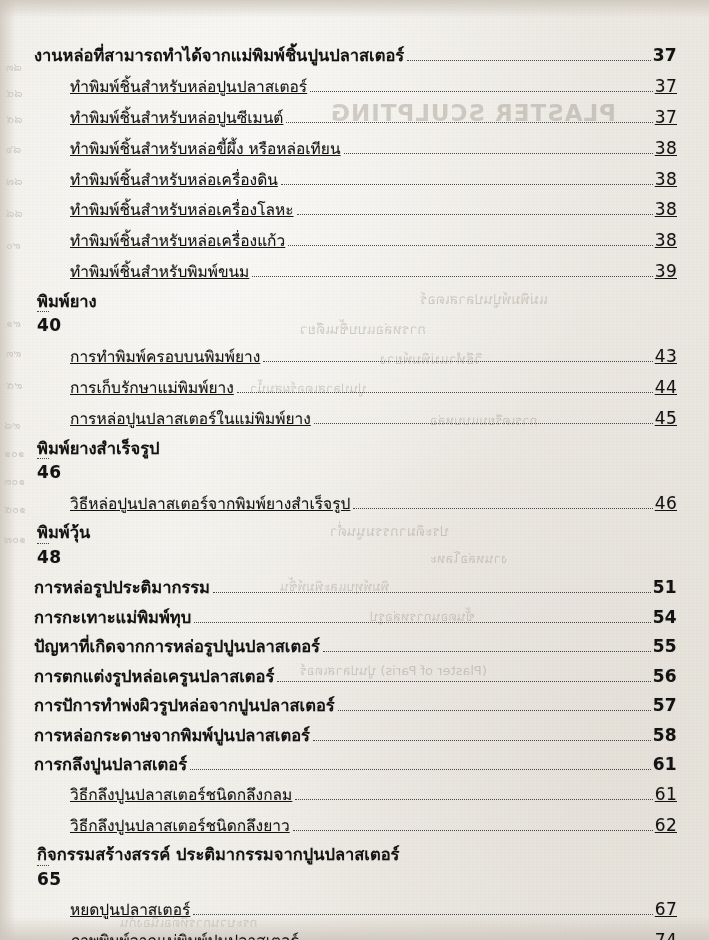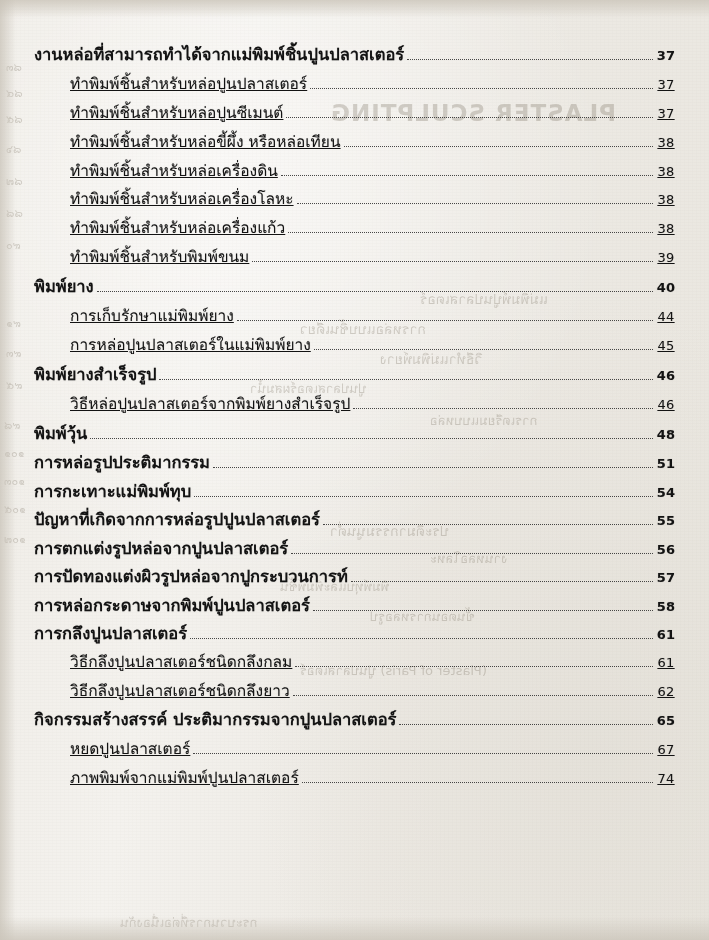--- a/index.html
+++ b/index.html
@@ -79,41 +79,41 @@
   .row .dots {
     flex: 1 1 auto;
     border-bottom: 1.5px dotted #2a2a2a;
     margin: 0 2px 4px 3px;
     min-width: 12px;
     height: 0;
     opacity: 0.85;
   }
   .row .pageno {
     white-space: nowrap;
-    font-size: 13px;
+    font-size: 17px;
     min-width: 22px;
-    text-align: center;
+    text-align: left;
     letter-spacing: 0.3px;
   }
 
   
   .lvl-1 {
     font-weight: bold;
     padding-left: 6px;
     font-size: 16.5px;
   }
   .lvl-1 .pageno { font-weight: bold; }
   .lvl-2 {
     padding-left: 42px;
     font-size: 15.5px;
     text-decoration: underline;
   }
 
   
-  .gap-top { margin-top: 6px; }
+  .gap-top { margin-top: 6px; flex-direction: column; }
   .tight { margin-bottom: 10px; }
 
   
   .edge-top {
     position: absolute;
     left: 0; right: 0; top: 0;
     height: 18px;
     background: linear-gradient(180deg, rgba(205,199,188,0.85), rgba(240,237,232,0));
     z-index: 2;
   }
@@ -213,20 +213,25 @@
       <span class="label">ทำพิมพ์ชิ้นสำหรับพิมพ์ขนม</span>
       <span class="dots"></span>
       <span class="pageno">39</span>
     </div>
     <div class="row lvl-1 gap-top">
       <span class="label">พิมพ์ยาง</span>
       <span class="dots"></span>
       <span class="pageno">40</span>
     </div>
     <div class="row lvl-2">
+      <span class="label">การทำพิมพ์ครอบบนพิมพ์ยาง</span>
+      <span class="dots"></span>
+      <span class="pageno">43</span>
+    </div>
+    <div class="row lvl-2">
       <span class="label">การเก็บรักษาแม่พิมพ์ยาง</span>
       <span class="dots"></span>
       <span class="pageno">44</span>
     </div>
     <div class="row lvl-2">
       <span class="label">การหล่อปูนปลาสเตอร์ในแม่พิมพ์ยาง</span>
       <span class="dots"></span>
       <span class="pageno">45</span>
     </div>
     <div class="row lvl-1 gap-top">
@@ -253,26 +258,26 @@
       <span class="label">การกะเทาะแม่พิมพ์ทุบ</span>
       <span class="dots"></span>
       <span class="pageno">54</span>
     </div>
     <div class="row lvl-1 tight">
       <span class="label">ปัญหาที่เกิดจากการหล่อรูปปูนปลาสเตอร์</span>
       <span class="dots"></span>
       <span class="pageno">55</span>
     </div>
     <div class="row lvl-1 tight">
-      <span class="label">การตกแต่งรูปหล่อจากปูนปลาสเตอร์</span>
+      <span class="label">การตกแต่งรูปหล่อเครูนปลาสเตอร์</span>
       <span class="dots"></span>
       <span class="pageno">56</span>
     </div>
     <div class="row lvl-1 tight">
-      <span class="label">การปัดทองแต่งผิวรูปหล่อจากปูกระบวนการท์</span>
+      <span class="label">การปัการทำพ่งผิวรูปหล่อจากปูนปลาสเตอร์</span>
       <span class="dots"></span>
       <span class="pageno">57</span>
     </div>
     <div class="row lvl-1 tight">
       <span class="label">การหล่อกระดาษจากพิมพ์ปูนปลาสเตอร์</span>
       <span class="dots"></span>
       <span class="pageno">58</span>
     </div>
     <div class="row lvl-1 tight">
       <span class="label">การกลึงปูนปลาสเตอร์</span>

